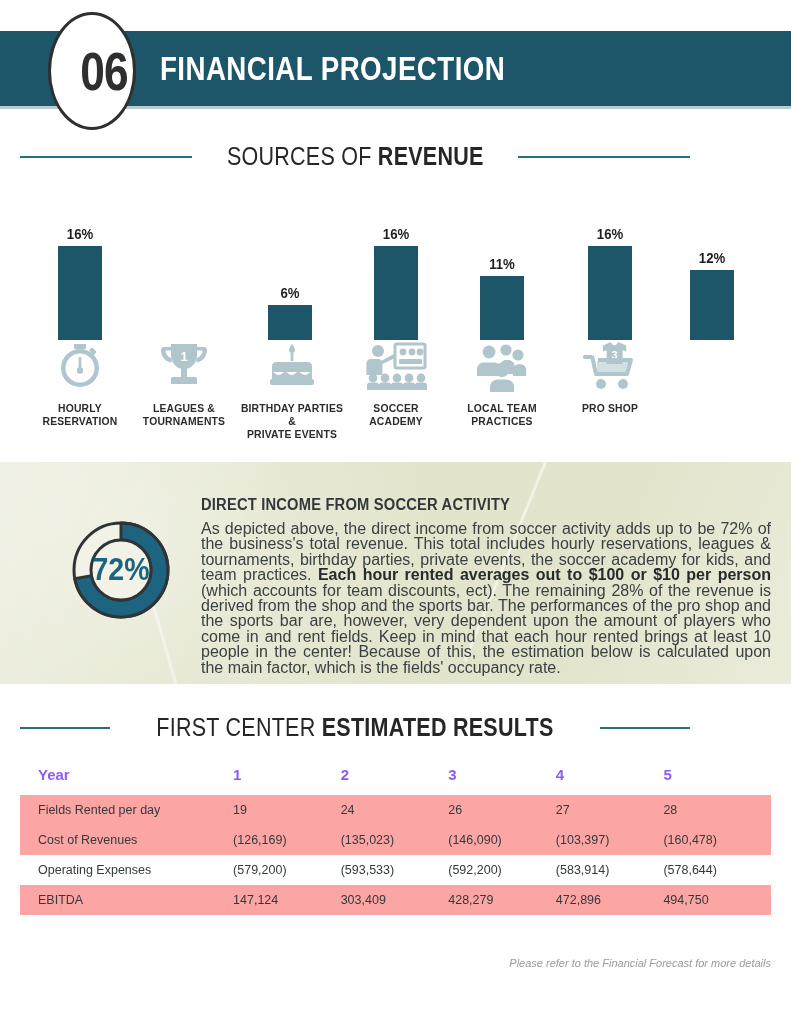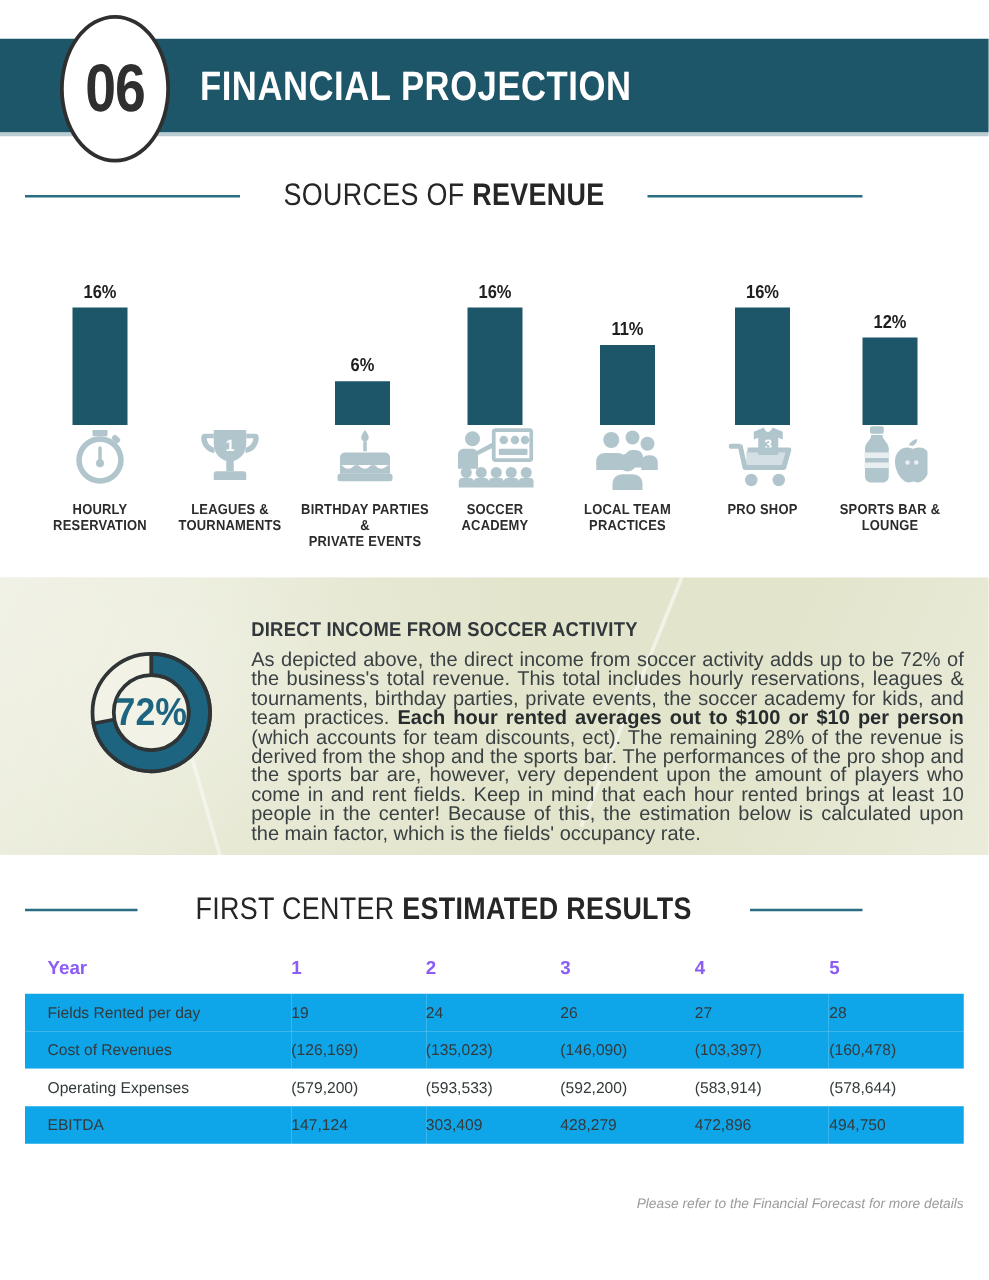--- a/index.html
+++ b/index.html
@@ -19,21 +19,21 @@
     background:#1c5668;
   }
   .header-underline{
     position:absolute;left:0;top:106px;width:791px;height:3px;
     background:#b9ccd2;
   }
   .num-badge{
     position:absolute;left:48px;top:12px;width:82px;height:112px;
     border:3px solid #2f2f2f;border-radius:50%;
     background:#ffffff;
-    display:flex;align-items:center;justify-content:center;
+    display:flex;align-items:center;justify-content:flex-end;
     z-index:5;
   }
   .num-badge span{
     font-family:"Liberation Sans Narrow","Liberation Sans",sans-serif;
     font-size:54px;font-weight:bold;color:#2f2f2f;letter-spacing:-1px;
     transform:scaleX(.82);
   }
   .header-title{
     position:absolute;left:160px;top:50px;
     font-family:"Liberation Sans Narrow","Liberation Sans",sans-serif;
@@ -117,21 +117,21 @@
   .tbl-wrap{position:absolute;left:20px;top:760px;width:751px;}
   table{border-collapse:collapse;width:751px;
     font-family:"Liberation Sans Narrow","Liberation Sans",sans-serif;}
   th,td{text-align:left;padding:0;}
   thead th{
     font-size:15px;font-weight:bold;color:#8b5cf6;padding:6px 0 12px 0;
   }
   tbody td{
     font-size:12.5px;color:#333a3c;height:30px;vertical-align:middle;
   }
-  tbody tr.band{background:#0ea5e9;}
+  tbody tr.band{background:#fca5a5;}
   tbody tr.plain{background:#ffffff;}
   .c-label{padding-left:18px;width:190px;}
   .c-num{width:105px;}
   .tbl-note{
     position:absolute;right:20px;top:957px;
     font-family:"Liberation Sans Narrow","Liberation Sans",sans-serif;
     font-size:11px;font-style:italic;color:#9a9a9a;
   }
 </style>
 </head>
@@ -296,40 +296,20 @@
             <circle cx="20" cy="44" r="5"></circle>
               <circle cx="42" cy="44" r="5"></circle>
           </g>
         </svg>
       </div>
       <div class="icon-label">
         <span>PRO SHOP</span>
       </div>
     </div>
 
-    <div class="icon-col" style="left:652px;">
-      <div class="icon-box">
-        <svg width="60" height="52" viewBox="0 0 60 52" aria-hidden="true">
-          <g class="ico">
-            <rect x="14" y="1" width="11" height="6" rx="1.6"></rect>
-            <path d="M15 8h9c0 4 5 6 5 11v22c0 3-2 5-5 5h-9c-3 0-5-2-5-5V19c0-5 5-7 5-11z"></path>
-            <rect x="9.4" y="22" width="20.2" height="4.4" fill="#e9eff1"></rect>
-            <rect x="9.4" y="30" width="20.2" height="4.4" fill="#e9eff1"></rect>
-            <path d="M45 16c1.6-3 4.4-4.6 7-4.6-.4 2.6-2 4.6-4.2 5.4"></path>
-            <path d="M44 18c-6 0-10 4.6-10 11.4C34 37 39.6 46 45 46c1.6 0 2.6-.8 3.6-.8s2 .8 3.6.8c5.2 0 10.8-9 10.8-16.6C63 22.6 59 18 53 18c-2 0-3.4.9-4.6.9S46 18 44 18z"></path>
-            <circle cx="44" cy="30" r="1.8" fill="#e9eff1"></circle>
-            <circle cx="51" cy="30" r="1.8" fill="#e9eff1"></circle>
-          </g>
-        </svg>
-      </div>
-      <div class="icon-label">
-        <span>SPORTS BAR &amp;</span><br>
-        <span>LOUNGE</span>
-      </div>
-    </div>
 
   </div>
 
   <div class="mid"></div>
 
   <svg class="donut" viewBox="0 0 130 130">
     <circle cx="65" cy="65" r="47" fill="#f2f3e6" stroke="#2f3536" stroke-width="3"></circle>
     <path id="donut-arc" d="M 65 18 A 47 47 0 1 1 18.832499215751632 73.80692178552906 L 35.531382478139335 70.62143943757174 A 30 30 0 1 0 65 35 Z" fill="#1d6480" stroke="#2f3536" stroke-width="3" stroke-linejoin="round"></path>
     <circle cx="65" cy="65" r="30" fill="#f2f3e6" stroke="#2f3536" stroke-width="3"></circle>
   </svg>

